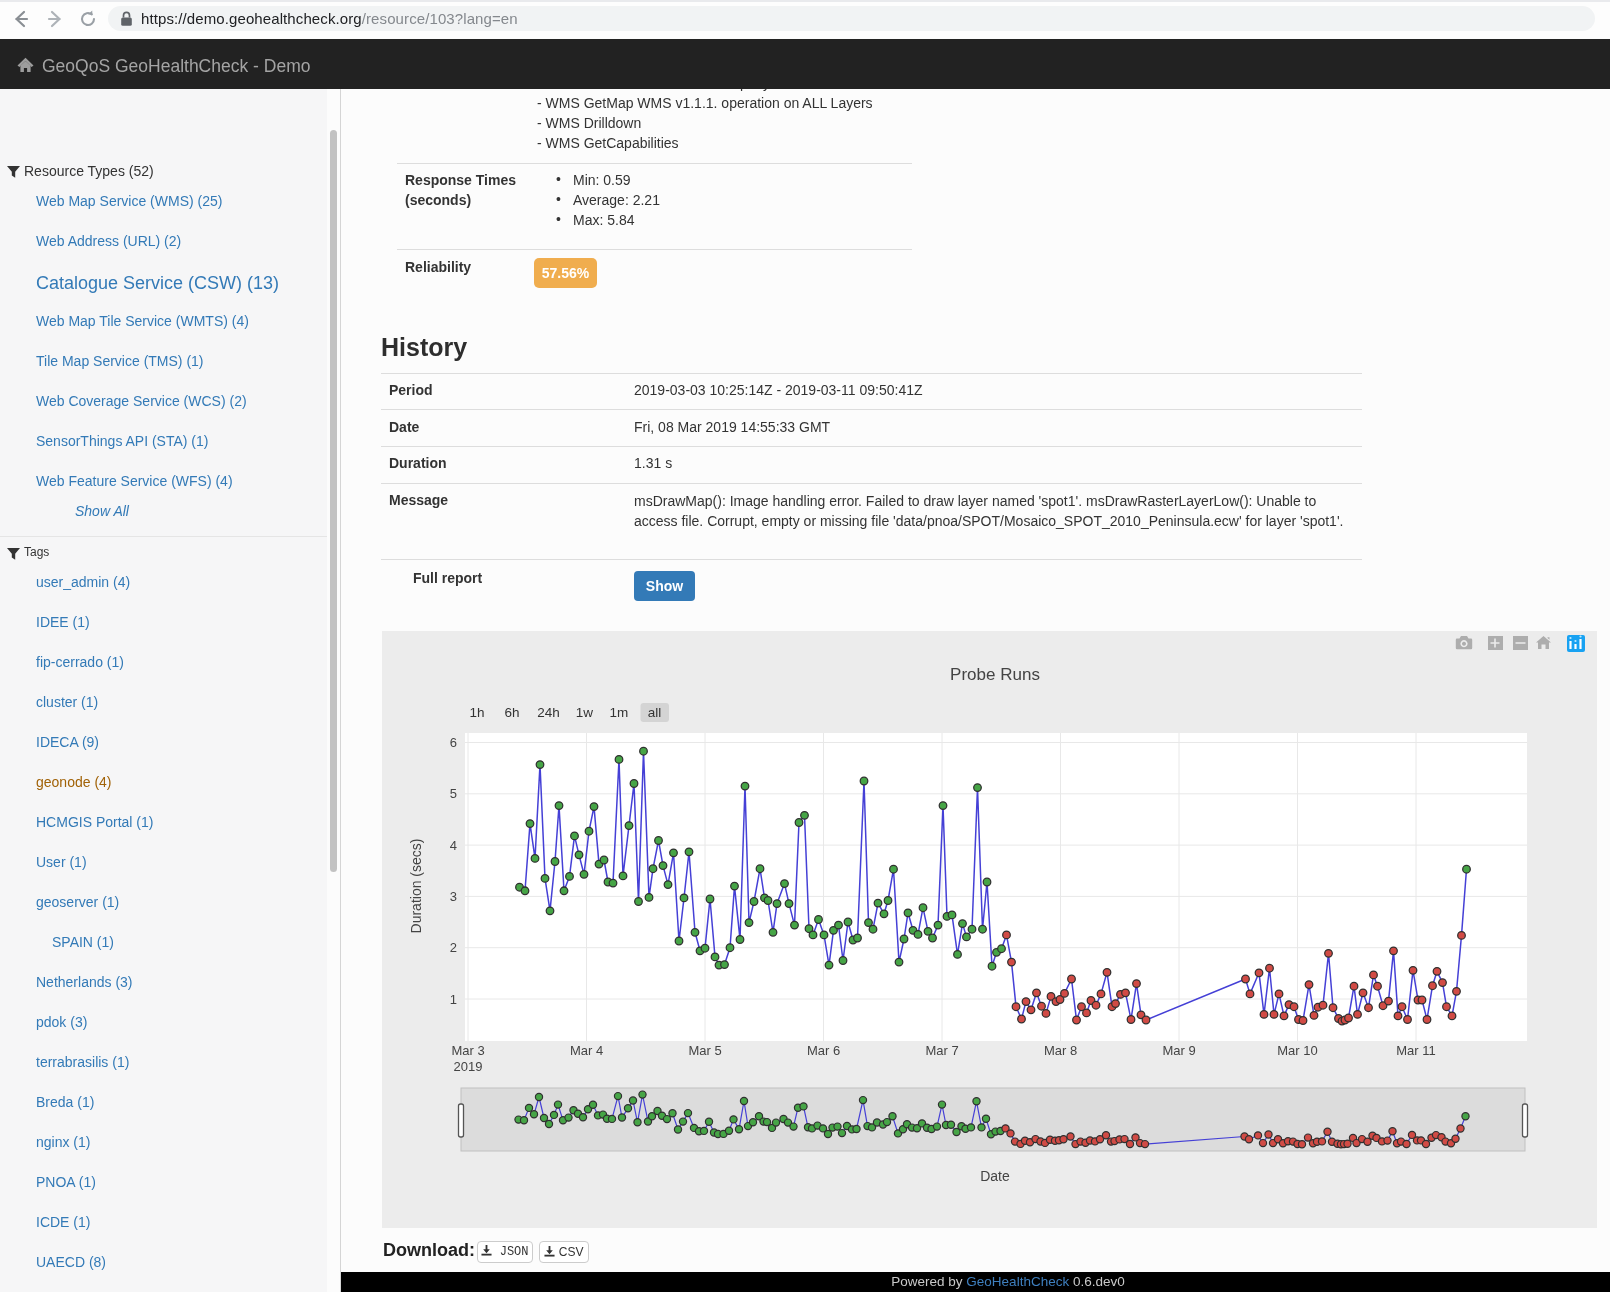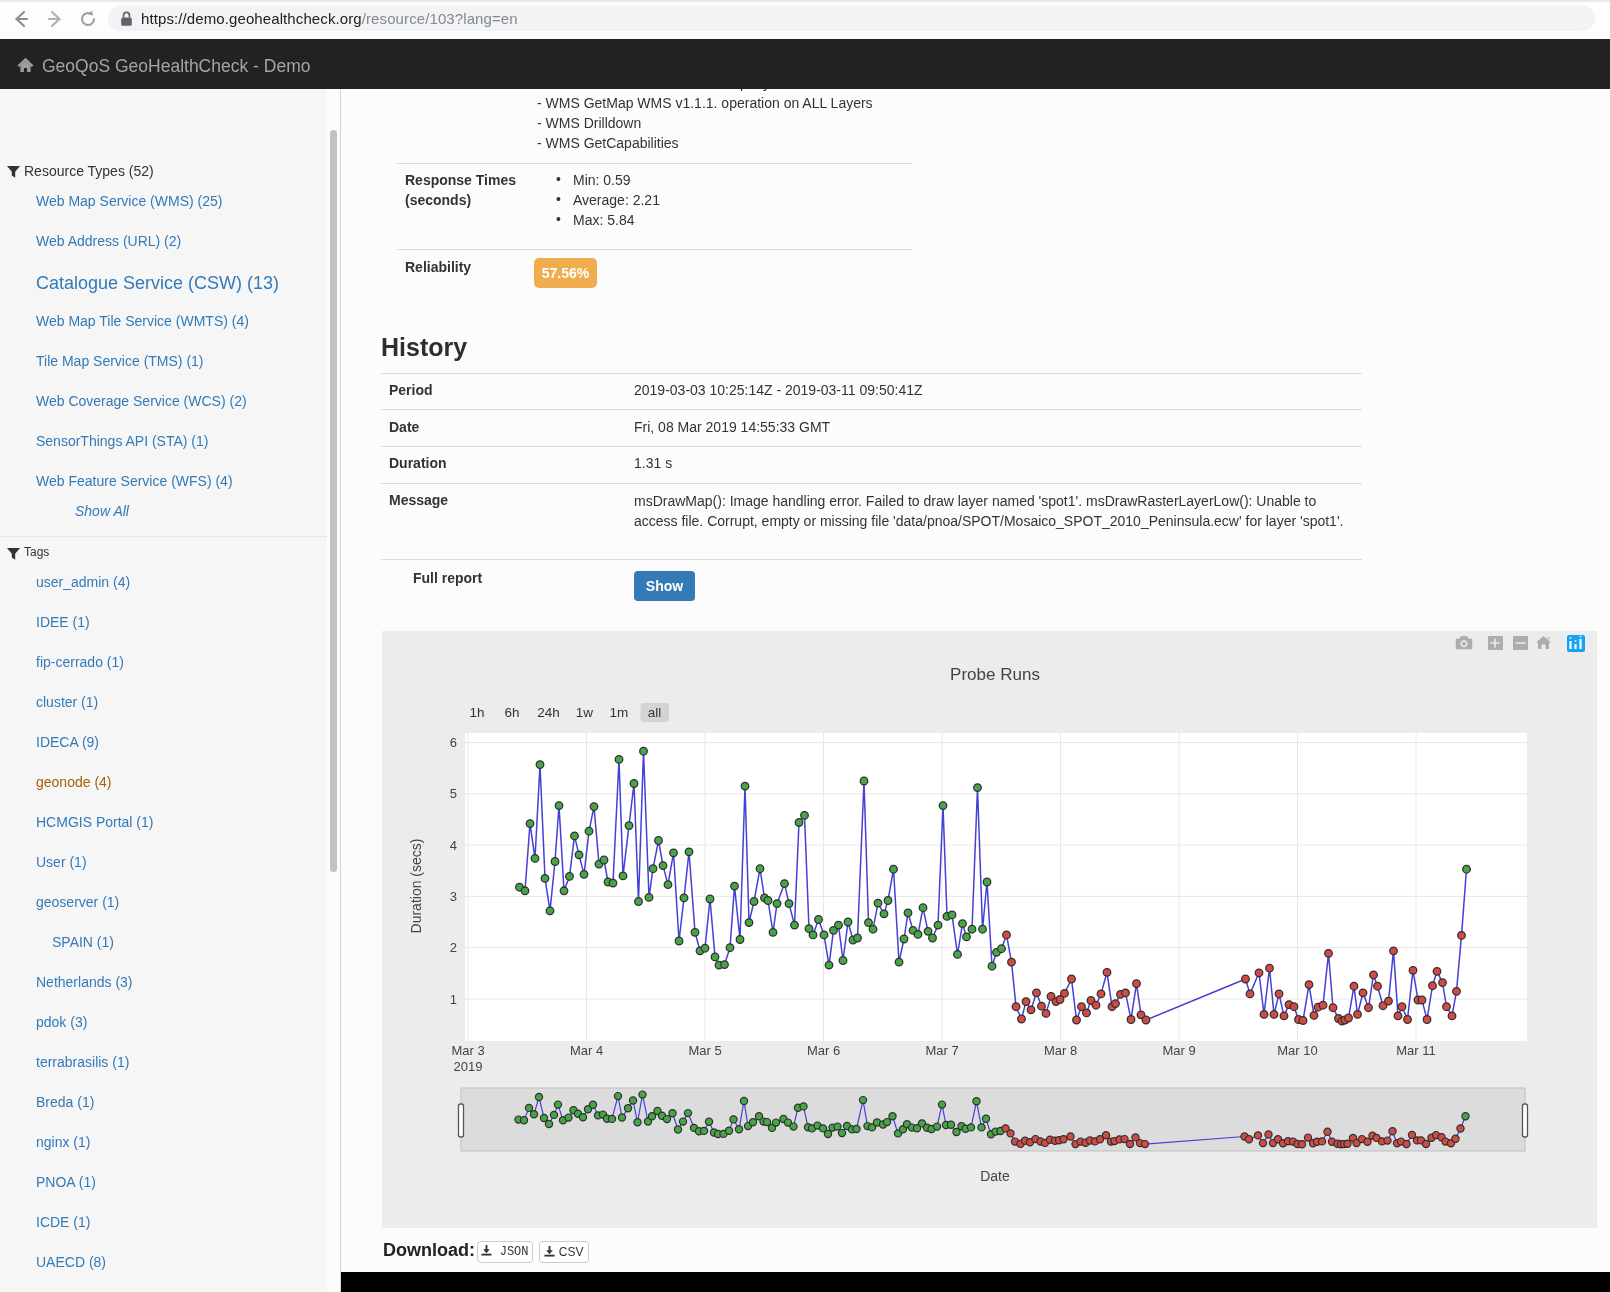--- a/index.html
+++ b/index.html
@@ -548,14 +548,15 @@
         <path d="M5 0 h2 v4.5 h2.6 L6 9 L2.4 4.5 H5 Z" fill="#333"></path>
         <path d="M0.5 9.5 h11 v2 h-11 Z" fill="#333"></path>
       </svg> JSON</div>
   <div class="abs" style="left:539px;top:1241px;width:50px;height:22px;background:#fff;border:1px solid #ccc;border-radius:4px;font-size:12px;color:#333;text-align:center;line-height:20px;">
     <svg width="11" height="11" viewBox="0 0 12 12" style="vertical-align:-1px">
         <path d="M5 0 h2 v4.5 h2.6 L6 9 L2.4 4.5 H5 Z" fill="#333"></path>
         <path d="M0.5 9.5 h11 v2 h-11 Z" fill="#333"></path>
       </svg> CSV</div>
 
   <div class="abs" style="left:341px;top:1272px;width:1269px;height:20px;background:#000;"></div>
+  <div class="abs" style="left:406px;top:1274px;width:1204px;height:18px;text-align:center;font-size:13.5px;color:#c9c9c9;">Powered by <span style="color:#3e7fbe">GeoHealthCheck</span> 0.6.dev0</div>
 
 </div>
 
 </body></html>

